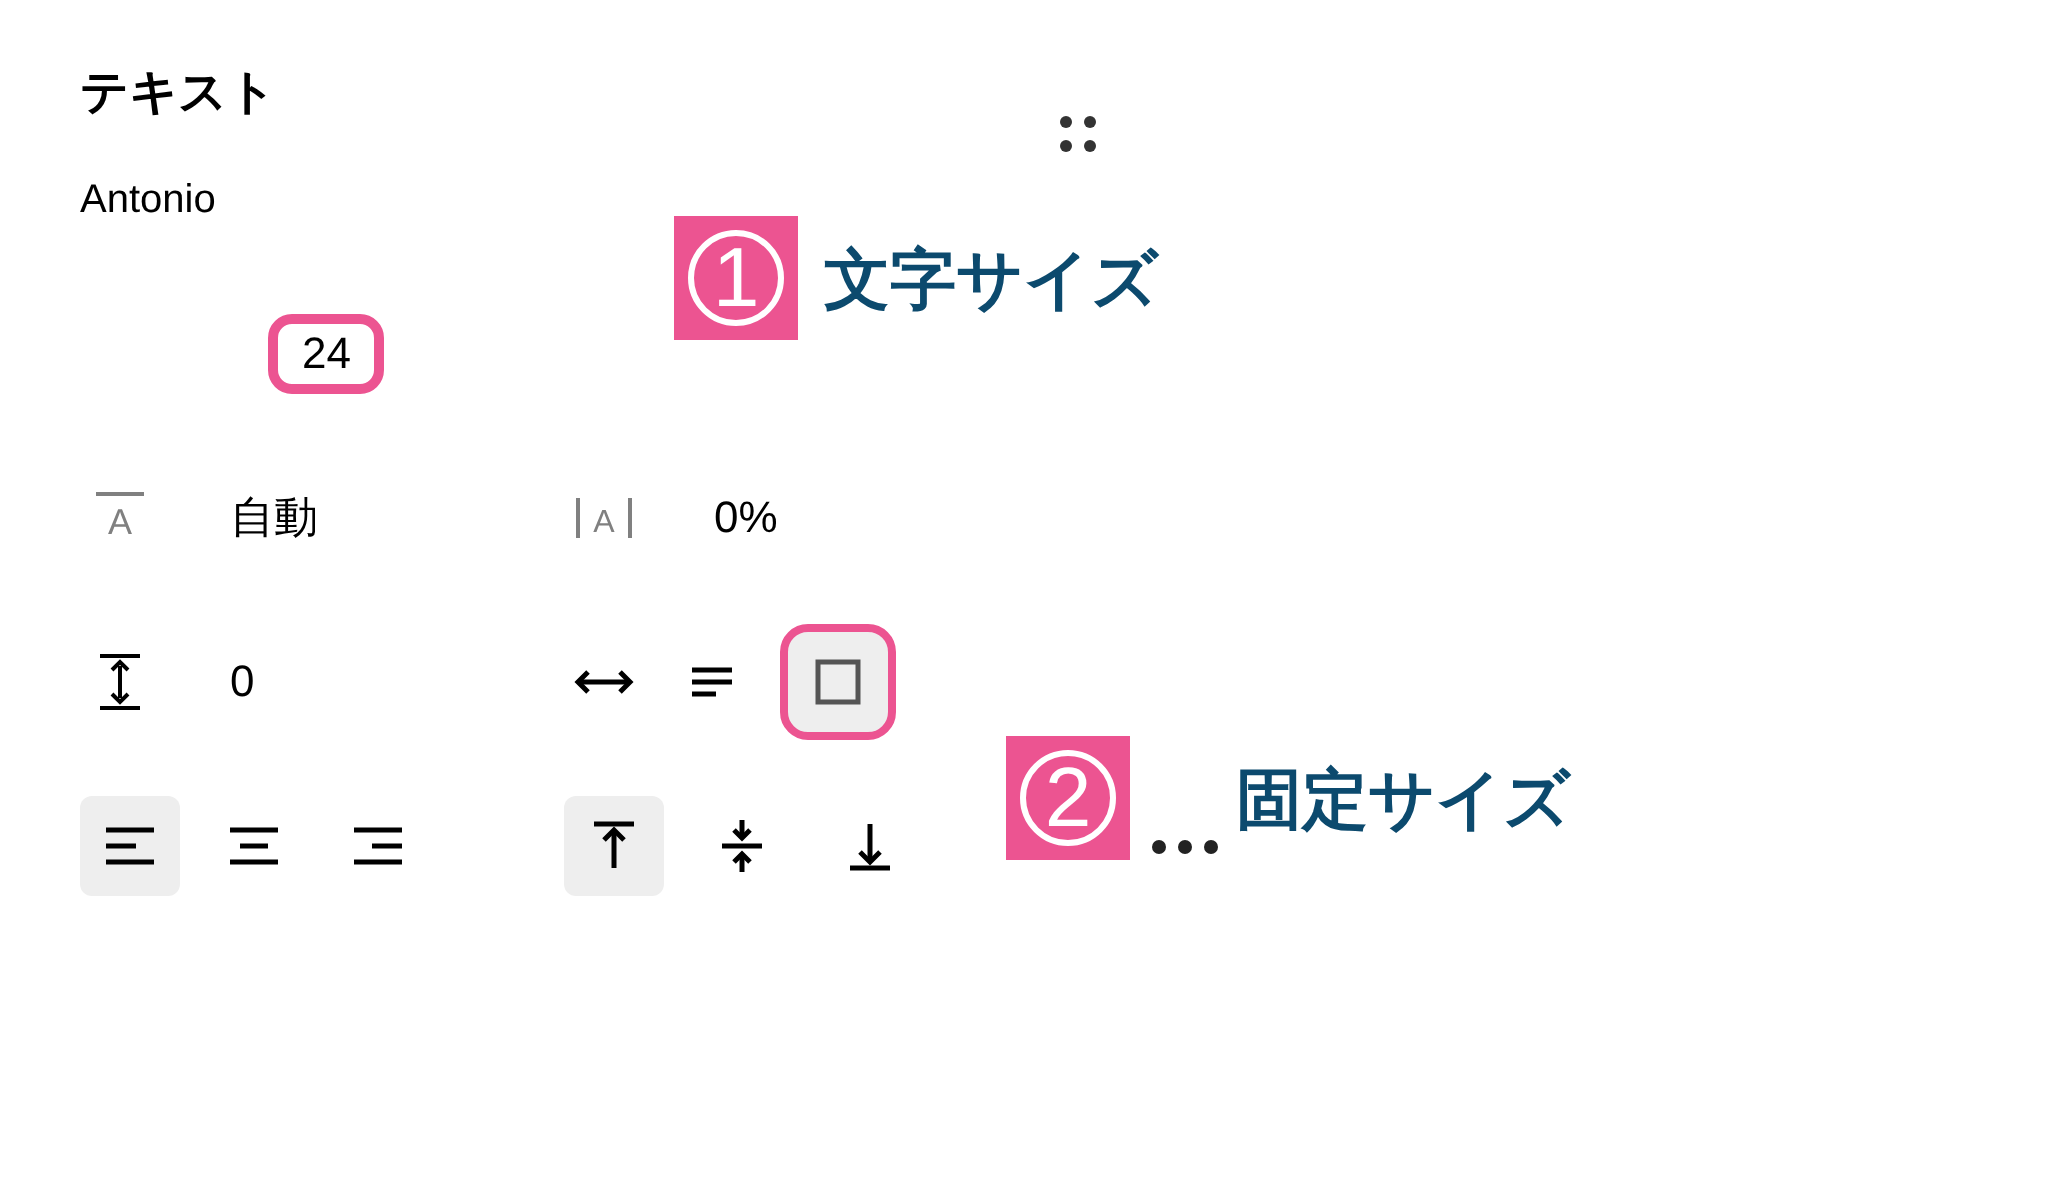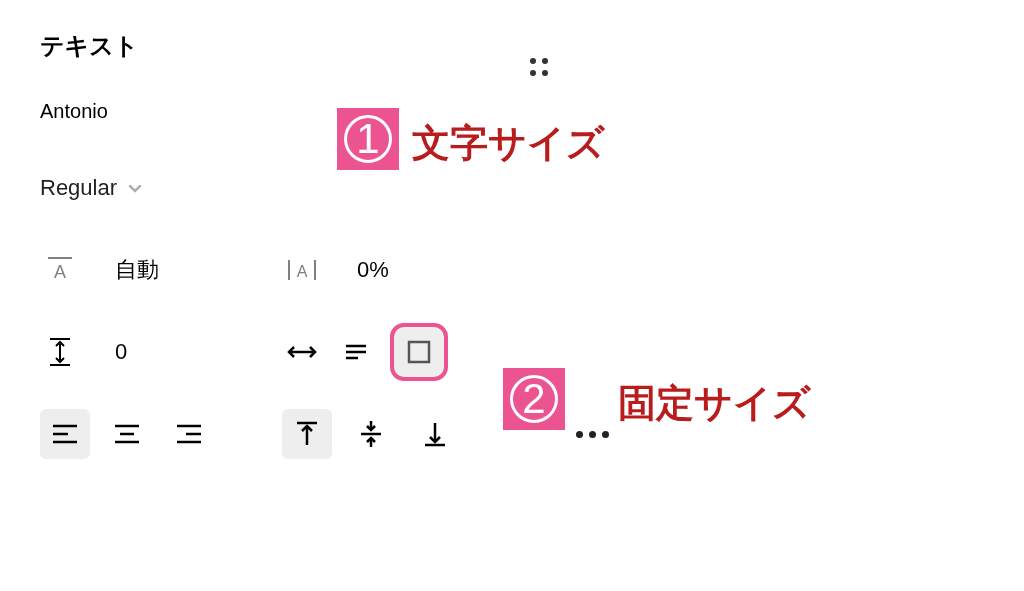--- a/index.html
+++ b/index.html
@@ -12,21 +12,21 @@
       background: #fff;
       color: #000;
       padding: 30px 40px;
       width: 1024px;
       height: 591px;
       position: relative;
     }
     .header-row {
       display: flex;
       align-items: flex-end;
-      margin-bottom: 38px;
+      margin-bottom: 27px;
     }
     .section-title {
       font-weight: 700;
       font-size: 24px;
     }
     .drag-handle {
       position: absolute;
       left: 530px;
       top: 58px;
       display: grid;
@@ -99,22 +99,22 @@
       border: 3px solid #fff;
       border-radius: 50%;
       width: 48px;
       height: 48px;
       display: flex;
       align-items: center;
       justify-content: center;
       font-weight: 400;
     }
     .annotation-label {
-      color: #b91c1c;
-      font-size: 38px;
+      color: #0c4a6e;
+      font-size: 33px;
       font-weight: 700;
       position: absolute;
       white-space: nowrap;
     }
     #anno1 { left: 337px; top: 108px; }
     #anno1-label { left: 412px; top: 118px; }
     #anno2 { left: 503px; top: 368px; }
     #anno2-label { left: 618px; top: 378px; font-family: Liberation Serif, serif; }
     .icon-box {
       display: flex;
@@ -180,27 +180,23 @@
 </div>
 
 <div class="annotation-badge" id="anno1">
   <div class="circled">1</div>
 </div>
 <div class="annotation-label" id="anno1-label">文字サイズ</div>
 
 <div class="font-name">Antonio</div>
 
 <div class="row">
-  <div class="col1">
-    <div class="weight-select">
-      <span>Regular</span>
-      <svg class="chevron" width="16" height="16" viewBox="0 0 16 16">
-          <path d="M3 6l5 5 5-5" stroke="#b0b0b0" stroke-width="2.5" fill="none" stroke-linecap="round"></path>
-        </svg>
-    </div>
+  <div class="col2">
+    <div style="width:80px;"></div>
+    <div class="size-box">24</div>
   </div>
 </div>
 
 <div class="row">
   <div class="col1">
     <div class="icon-box">
       <svg width="28" height="28" viewBox="0 0 28 28">
           <line x1="2" y1="2" x2="26" y2="2" stroke="#808080" stroke-width="2"></line>
           <text x="14" y="22" font-size="18" text-anchor="middle" fill="#808080">A</text>
         </svg>

